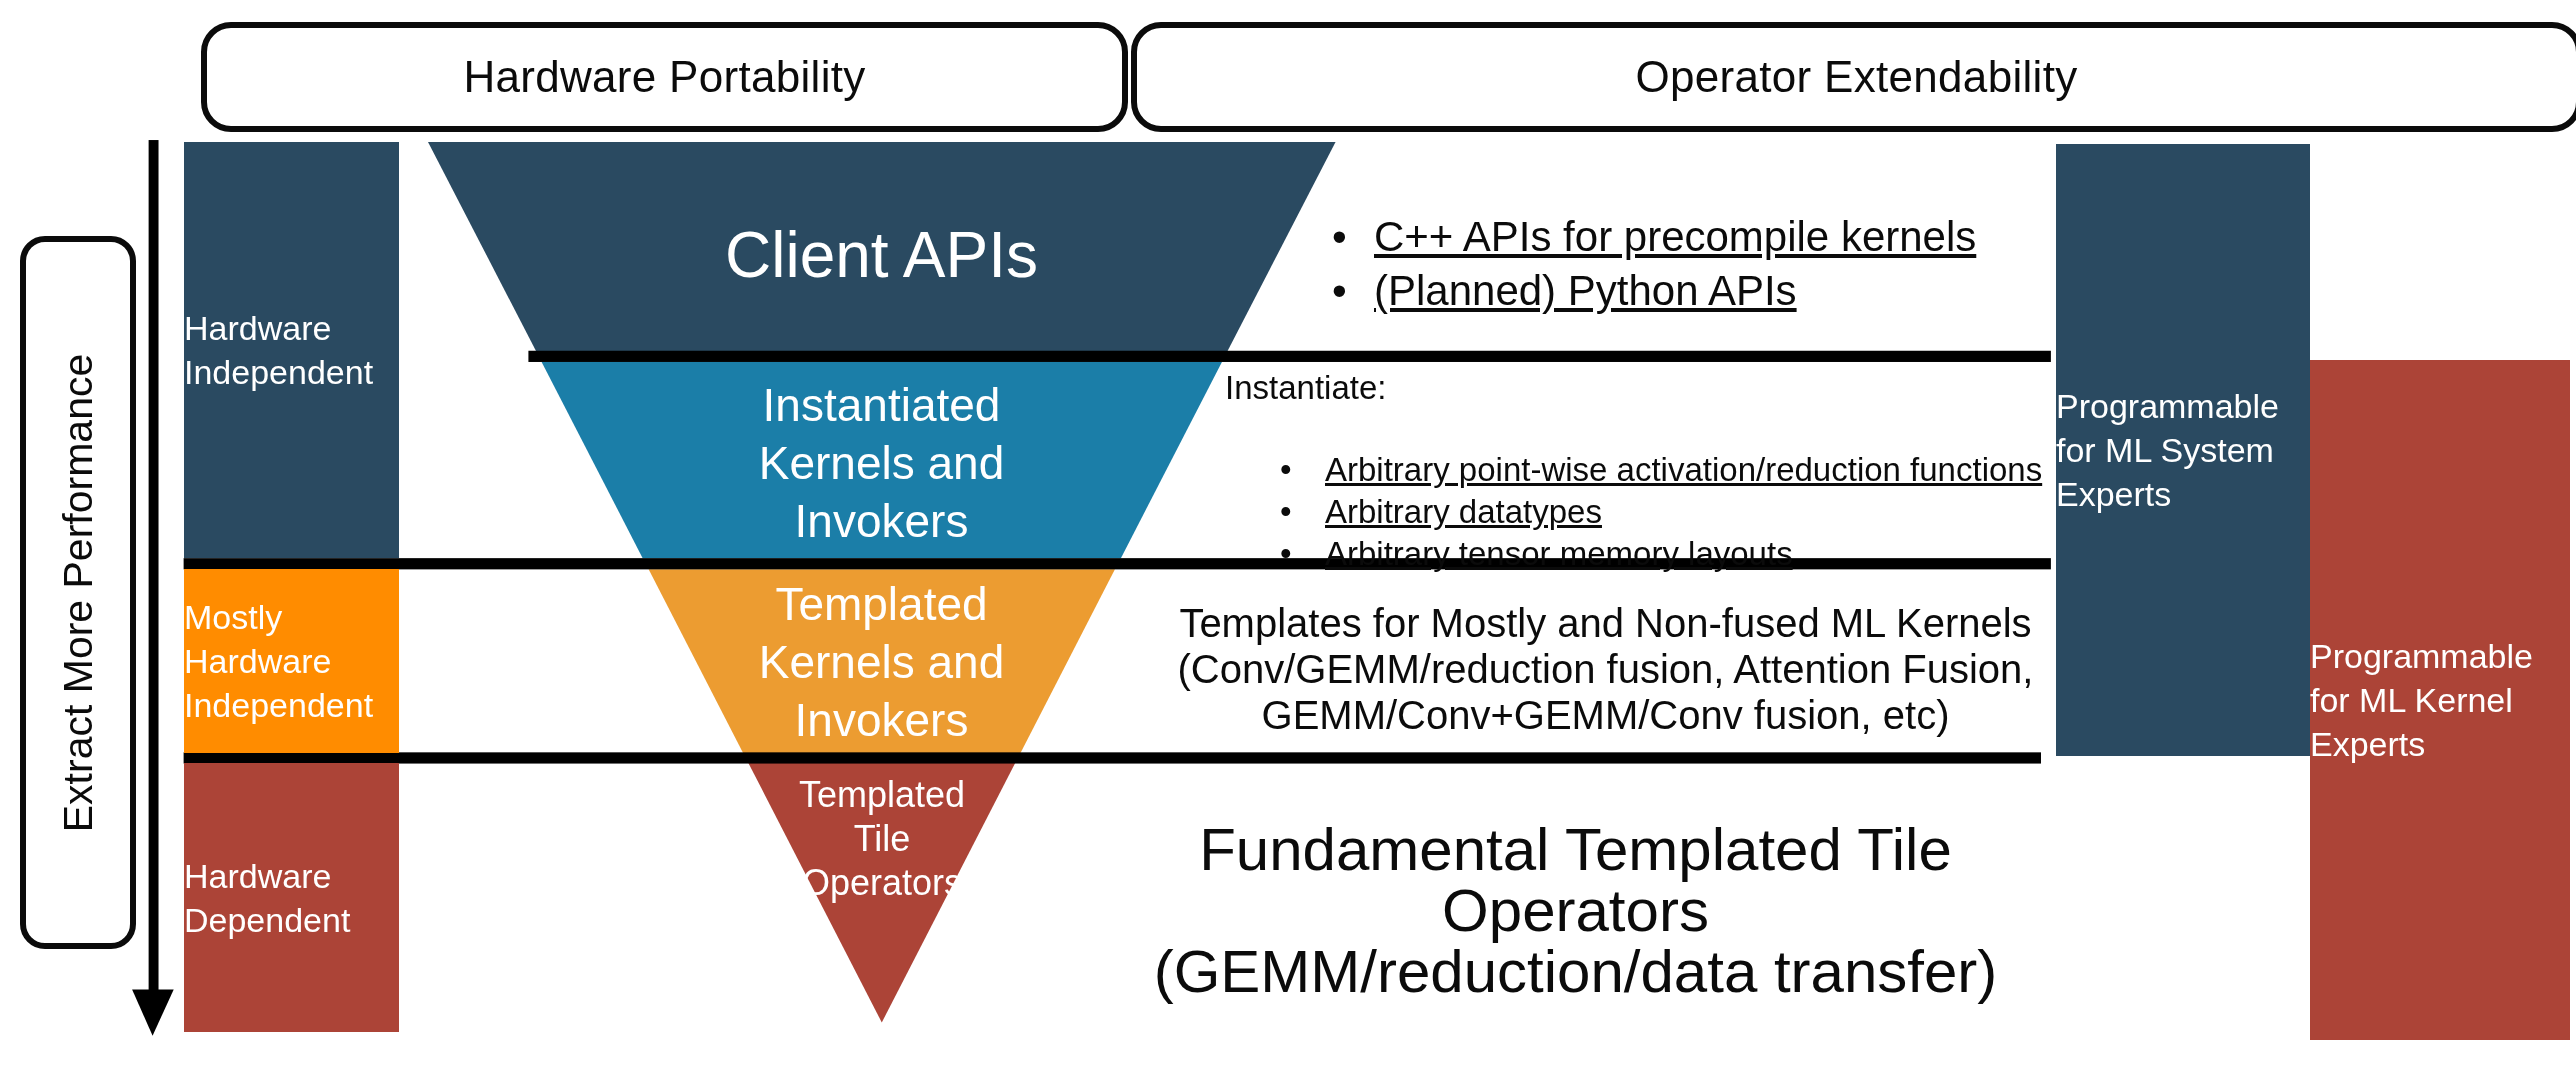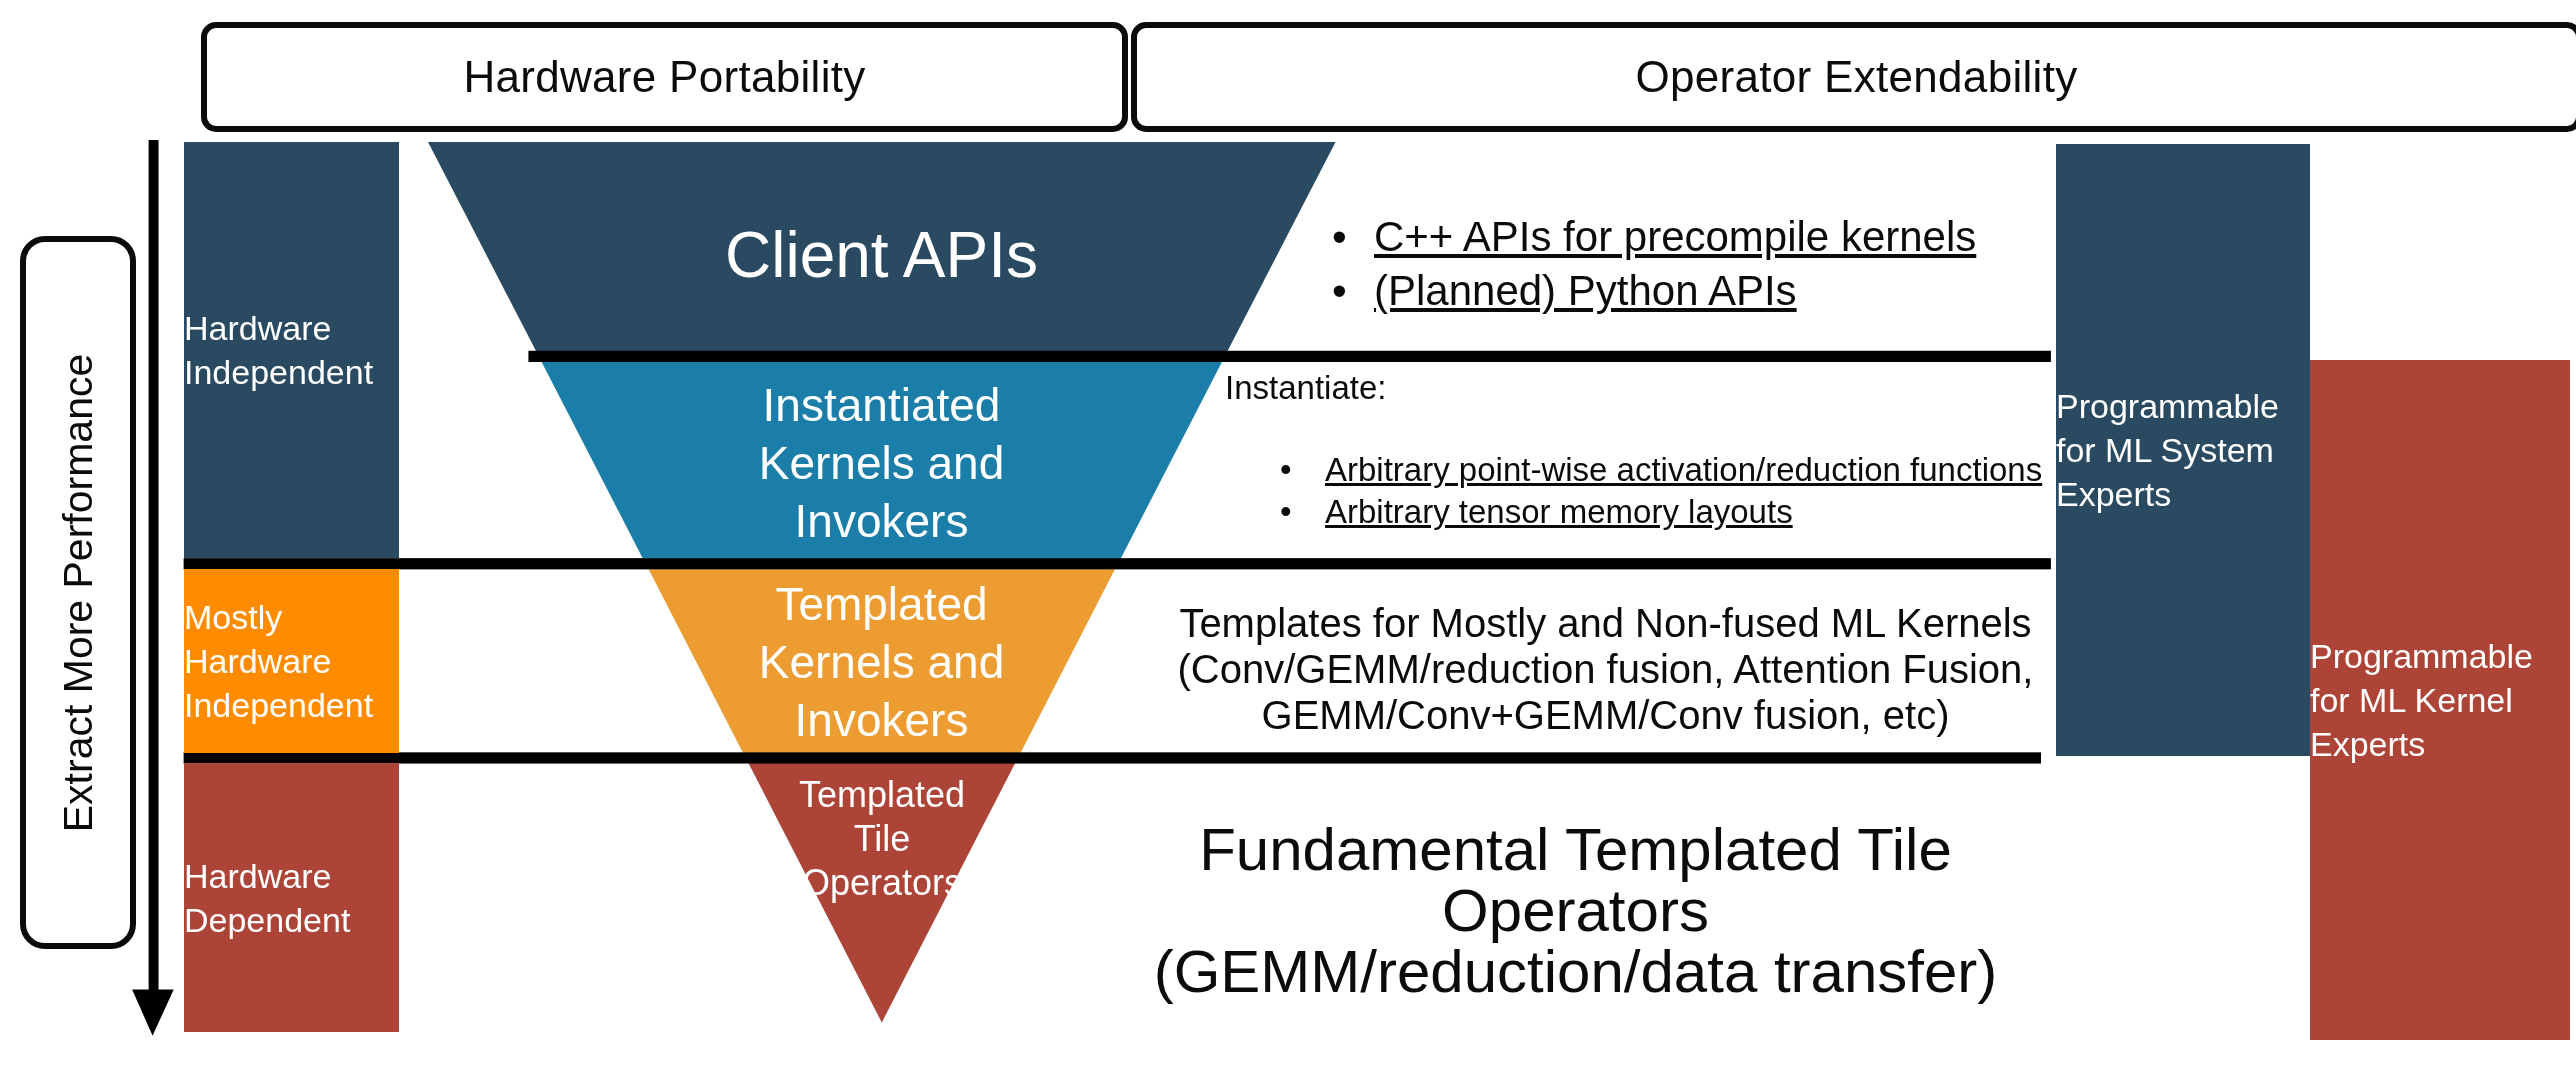--- a/index.html
+++ b/index.html
@@ -4,21 +4,21 @@
 <style>
   html,body{margin:0;padding:0;background:#ffffff;}
   .canvas{
     position:relative;width:2576px;height:1076px;background:#ffffff;
     font-family:"Liberation Sans", sans-serif;color:#0b0b0b;overflow:hidden;
   }
   svg.layer{position:absolute;left:0;top:0;}
 
   
   .outline-box{
-    position:absolute;background:#ffffff;border:6px solid #0b0b0b;border-radius:15px;
+    position:absolute;background:#ffffff;border:6px solid #0b0b0b;border-radius:30px;
     display:flex;align-items:center;justify-content:center;
     font-size:44px;letter-spacing:0.3px;
   }
 
   
   .vlabel-box{
     position:absolute;background:#ffffff;border:6px solid #0b0b0b;border-radius:25px;
   }
   .vlabel-box span{
     position:absolute;left:50%;top:50%;
@@ -115,20 +115,21 @@
 
   <ul class="bullets big" style="left:1320px;top:198px;">
     <li>C++ APIs for precompile kernels</li>
     <li>(Planned) Python APIs</li>
   </ul>
 
   <div class="note-heading" style="left:1225px;top:369px;">Instantiate:</div>
 
   <ul class="bullets small" style="left:1268px;top:437px;">
     <li>Arbitrary point-wise activation/reduction functions</li>
+    <li>Arbitrary datatypes</li>
     <li>Arbitrary tensor memory layouts</li>
   </ul>
 
   <div class="center-block templates" style="left:1163px;top:600px;width:885px;">
     <div>Templates for Mostly and Non-fused ML Kernels</div>
     <div>(Conv/GEMM/reduction fusion, Attention Fusion,</div>
     <div>GEMM/Conv+GEMM/Conv fusion, etc)</div>
   </div>
 
   <div class="center-block fundamental" style="left:1110px;top:819px;width:931px;">

